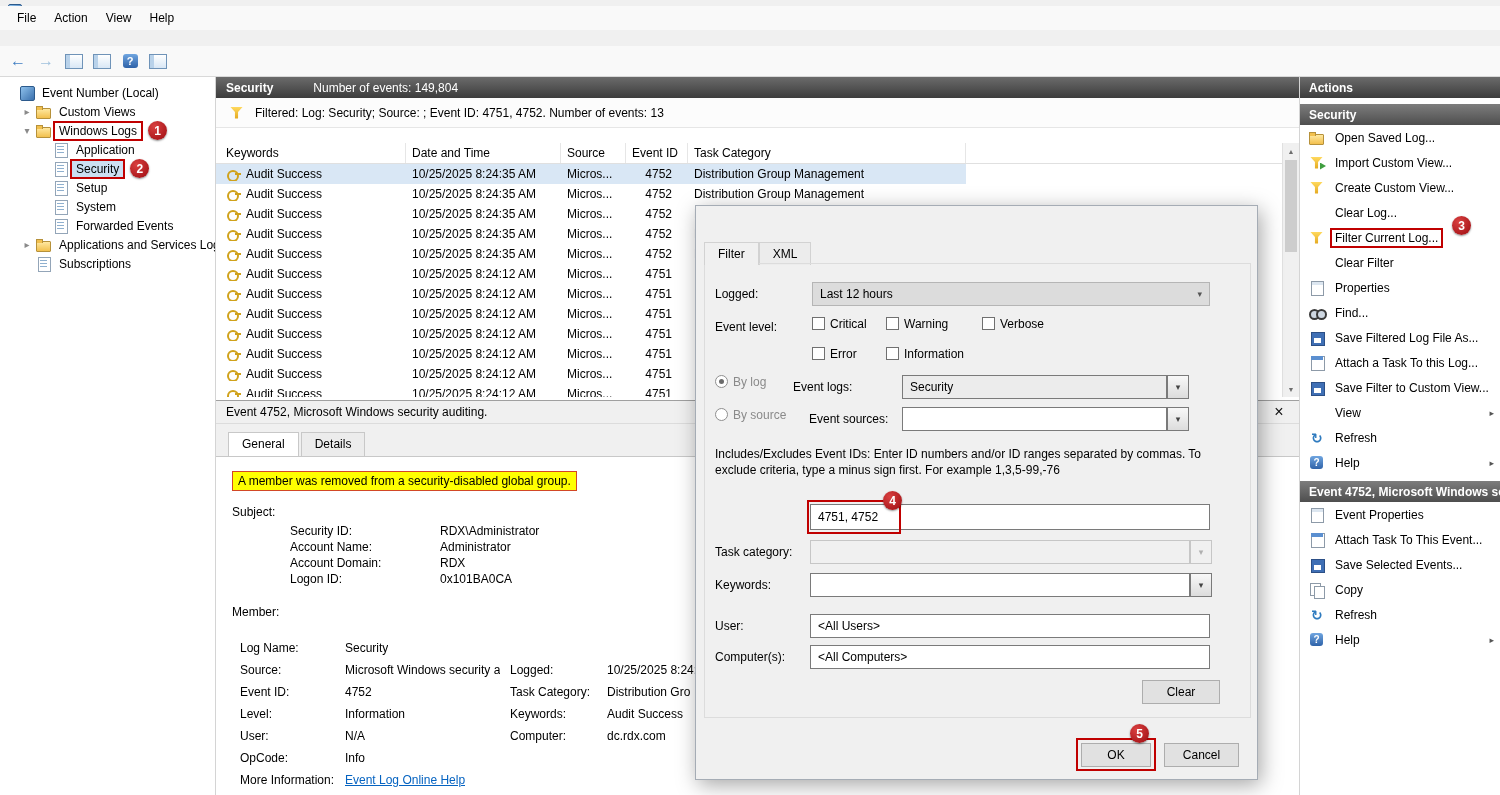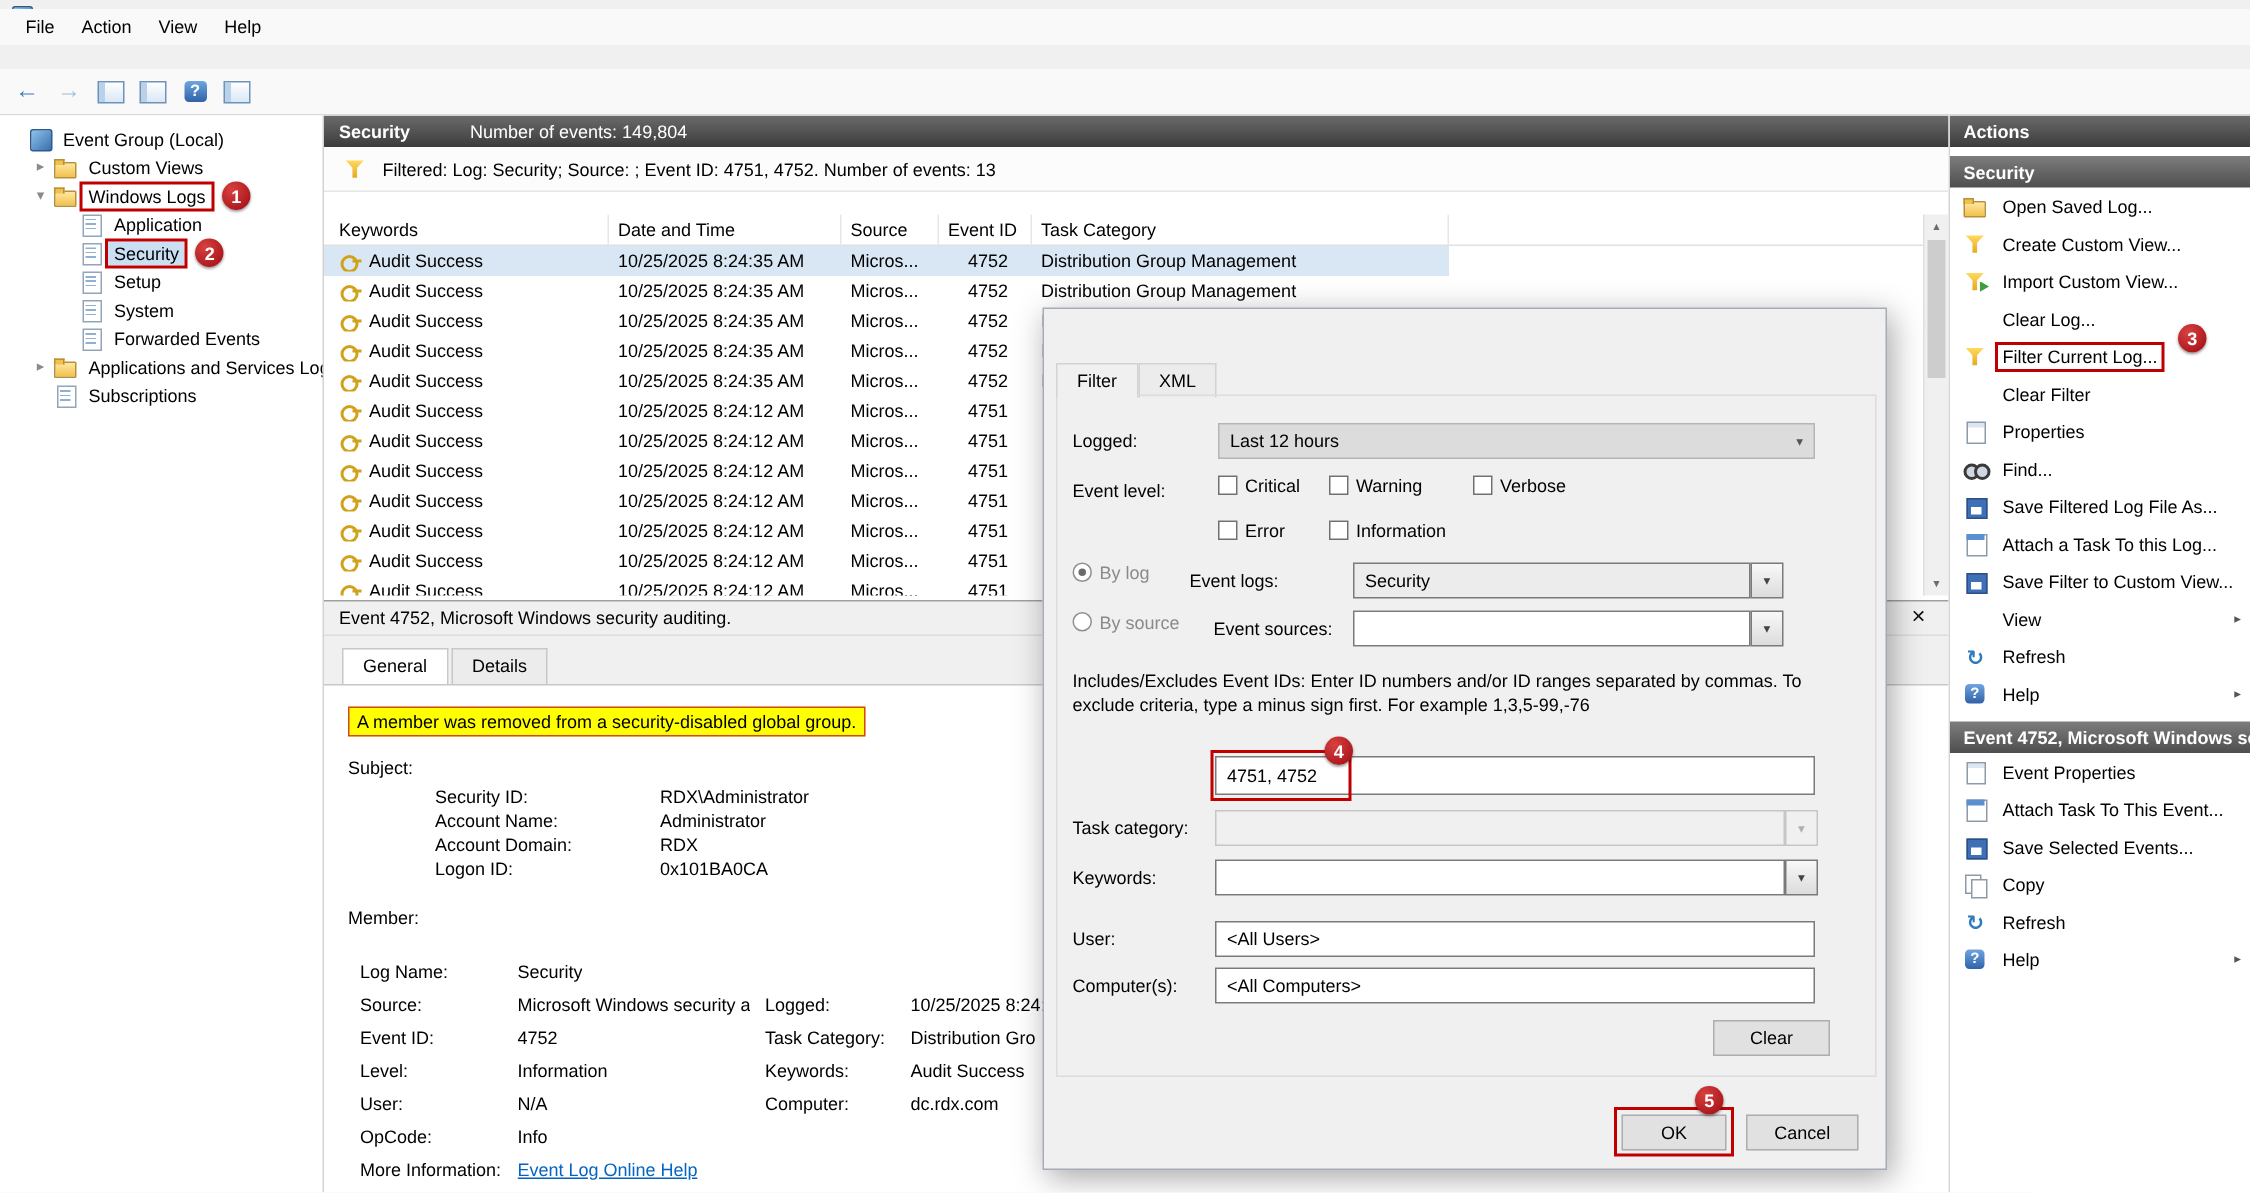--- a/index.html
+++ b/index.html
@@ -193,21 +193,21 @@
       <span class="tb tb-help"></span>
       <span class="tb tb-show-action-pane"></span>
     </div>
 
   <div class="main">
 
     <div class="tree-panel">
         <div class="tree-item" style="padding-left: 4px;">
           <span class="expander"></span>
           <span class="ticon ticon-root"></span>
-          <span class="tlabel">Event Group (Local)</span>
+          <span class="tlabel">Event Number (Local)</span>
         </div>
         <div class="tree-item" style="padding-left: 21px;">
           <span class="expander">▸</span>
           <span class="ticon ticon-folder"></span>
           <span class="tlabel">Custom Views</span>
         </div>
         <div class="tree-item" style="padding-left: 21px;">
           <span class="expander">▾</span>
           <span class="ticon ticon-folder"></span>
           <span class="tlabel redbox">Windows Logs</span>
@@ -471,26 +471,26 @@
 
     <div class="actions-panel">
       <div class="actions-header">Actions</div>
       <div class="actions-list">
           <div class="sec-header">Security</div>
           <div class="action-item">
             <span class="aicon icon-open-folder"></span>
             <span class="alabel">Open Saved Log...</span>
           </div>
           <div class="action-item">
+            <span class="aicon icon-import"></span>
+            <span class="alabel">Import Custom View...</span>
+          </div>
+          <div class="action-item">
             <span class="aicon icon-filter"></span>
             <span class="alabel">Create Custom View...</span>
-          </div>
-          <div class="action-item">
-            <span class="aicon icon-import"></span>
-            <span class="alabel">Import Custom View...</span>
           </div>
           <div class="action-item">
             <span class="aicon icon-blank"></span>
             <span class="alabel">Clear Log...</span>
           </div>
           <div class="action-item">
             <span class="aicon icon-filter"></span>
             <span class="alabel redbox">Filter Current Log...</span>
             <span class="badge">3</span>
           </div>

